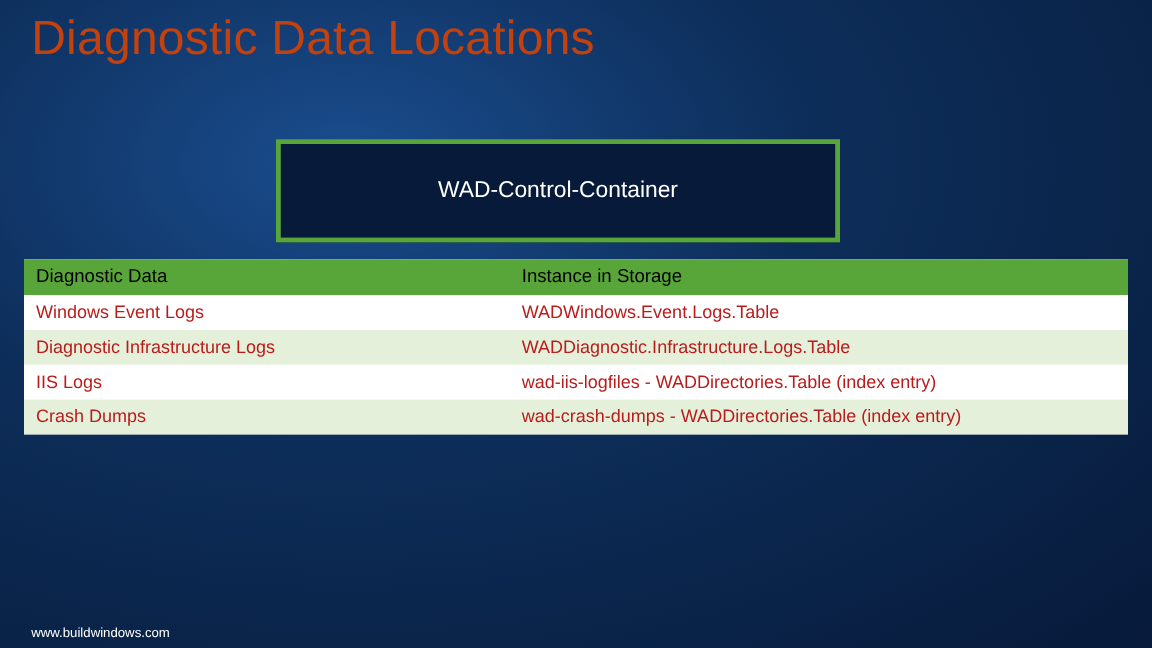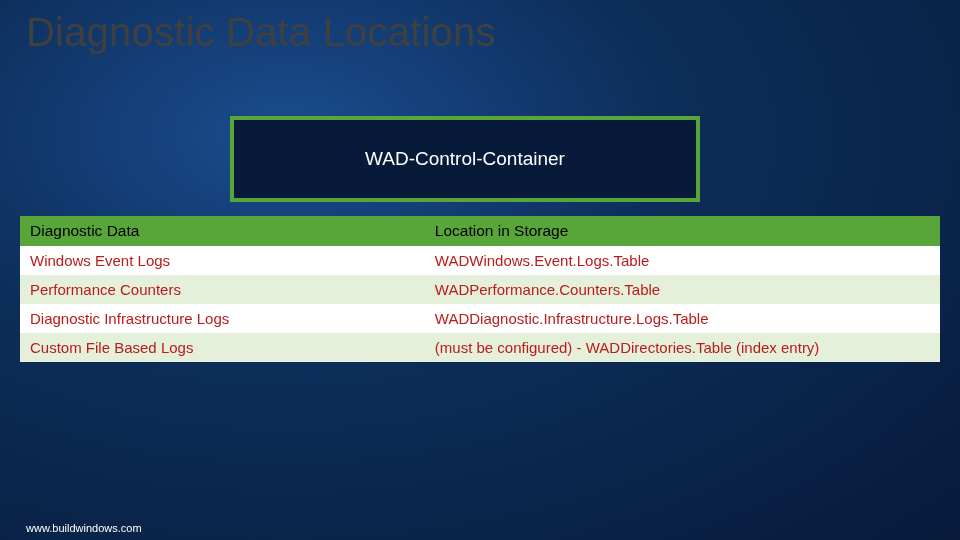--- a/index.html
+++ b/index.html
@@ -3,21 +3,21 @@
 <meta charset="utf-8">
 <style>
   * { margin: 0; padding: 0; box-sizing: border-box; }
   html, body { width: 960px; height: 540px; overflow: hidden; }
   body {
     background: radial-gradient(ellipse at 30% 25%, #1a4d8f 0%, #0d2e5a 40%, #071a3a 100%);
     font-family: "Segoe UI", Arial, sans-serif;
     position: relative;
   }
   .title {
-    color: #404040;
+    color: #c2410c;
     font-size: 40px;
     font-weight: 400;
     position: absolute;
     top: 10px;
     left: 26px;
     letter-spacing: 0.2px;
   }
   .box {
     position: absolute;
     top: 116px;
@@ -77,37 +77,37 @@
 
 <div class="box">
   <div>WAD-Control-Container</div>
 </div>
 
 <div class="table-wrap">
   <table>
     <thead>
       <tr>
         <th>Diagnostic Data</th>
-        <th>Location in Storage</th>
+        <th>Instance in Storage</th>
       </tr>
     </thead>
     <tbody id="tbody">
         <tr>
           <td>Windows Event Logs</td>
           <td>WADWindows.Event.Logs.Table</td>
         </tr>
         <tr>
-          <td>Performance Counters</td>
-          <td>WADPerformance.Counters.Table</td>
-        </tr>
-        <tr>
           <td>Diagnostic Infrastructure Logs</td>
           <td>WADDiagnostic.Infrastructure.Logs.Table</td>
         </tr>
         <tr>
-          <td>Custom File Based Logs</td>
-          <td>(must be configured) - WADDirectories.Table (index entry)</td>
+          <td>IIS Logs</td>
+          <td>wad-iis-logfiles  - WADDirectories.Table (index entry)</td>
+        </tr>
+        <tr>
+          <td>Crash Dumps</td>
+          <td>wad-crash-dumps - WADDirectories.Table (index entry)</td>
         </tr>
       </tbody>
   </table>
 </div>
 
 <div class="footer">www.buildwindows.com</div>
 
 </body></html>

